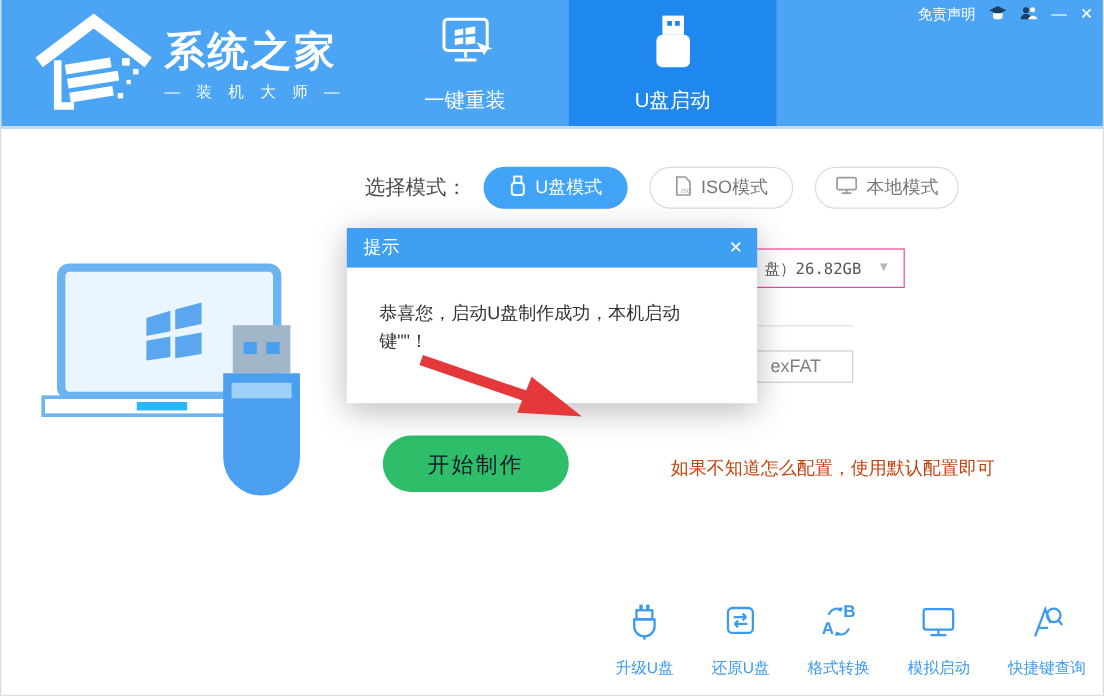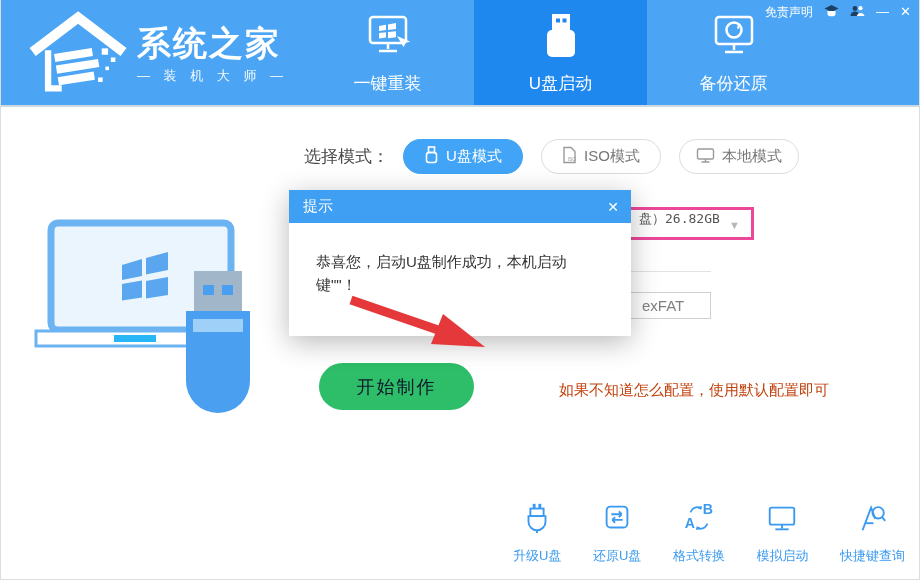--- a/index.html
+++ b/index.html
@@ -37,21 +37,21 @@
     height:35px; width:120px; border-radius:18px; display:flex; align-items:center;
     justify-content:center; gap:7px; font-size:15px; margin-right:18px; cursor:pointer;
     border:1px solid #dcdcdc; color:#777; background:#fff;
   }
   .pill.active { background:#41A4F6; border-color:#41A4F6; color:#fff; }
   
   .illus { position:absolute; left:25px; top:213px; }
   
   .drive-select {
     position:absolute; left:598px; top:207px; width:155px; height:33px;
-    border:3px solid #ec4899; background:#fff; display:flex; 
+    border:1px solid #ec4899; background:#fff; display:flex; align-items:center;
     cursor:pointer;
   }
   .drive-value { font-family:"DejaVu Sans Mono",monospace; font-size:13px; color:#555; padding-left:37px; }
   .drive-caret { position:absolute; right:11px; top:9px; color:#bdb4b4; font-size:11px; }
   .mini-divider { position:absolute; left:630px; top:271px; width:80px; height:1px; background:#e2e2e2; }
   .format-box {
     position:absolute; left:605px; top:292px; width:105px; height:27px;
     border:1px solid #d0d0d0; background:#fff; display:flex; align-items:center;
   }
   .format-value { font-size:15px; color:#808080; padding-left:35px; }
@@ -142,32 +142,20 @@
           <svg width="52" height="50" viewBox="0 0 50 50">
             <rect x="16" y="3" width="18" height="16" fill="#fff"></rect>
             <rect x="20" y="7.5" width="4" height="4" fill="#1E88EE"></rect>
             <rect x="26.5" y="7.5" width="4" height="4" fill="#1E88EE"></rect>
             <rect x="11" y="19" width="28" height="27" rx="5" fill="#fff"></rect>
           </svg>
         </span>
         <span class="tab-label">U盘启动</span>
       </div>
 
-      <div class="tab">
-        <span>
-          <svg width="52" height="50" viewBox="0 0 50 50" fill="none" stroke="#fff" stroke-width="2.5">
-            <rect x="7" y="6" width="36" height="27" rx="3"></rect>
-            <circle cx="25" cy="19" r="7.5"></circle>
-            <path d="M29 15 l2.5 -1 M29 15 l0.5 2.8" stroke-width="2"></path>
-            <path d="M25 33 v6"></path>
-            <path d="M16 41 h18"></path>
-          </svg>
-        </span>
-        <span class="tab-label">备份还原</span>
-      </div>
     </div>
 
     <div class="win-controls">
       <span>免责声明</span>
       <span>
         <svg width="15" height="13" viewBox="0 0 15 13">
           <path d="M0.5 4.5 L7.5 1 L14.5 4.5 L7.5 8 Z" fill="#1c3f63"></path>
           <path d="M3.5 7 v3 a4 2.3 0 0 0 8 0 v-3" fill="#fff"></path>
         </svg>
       </span>

